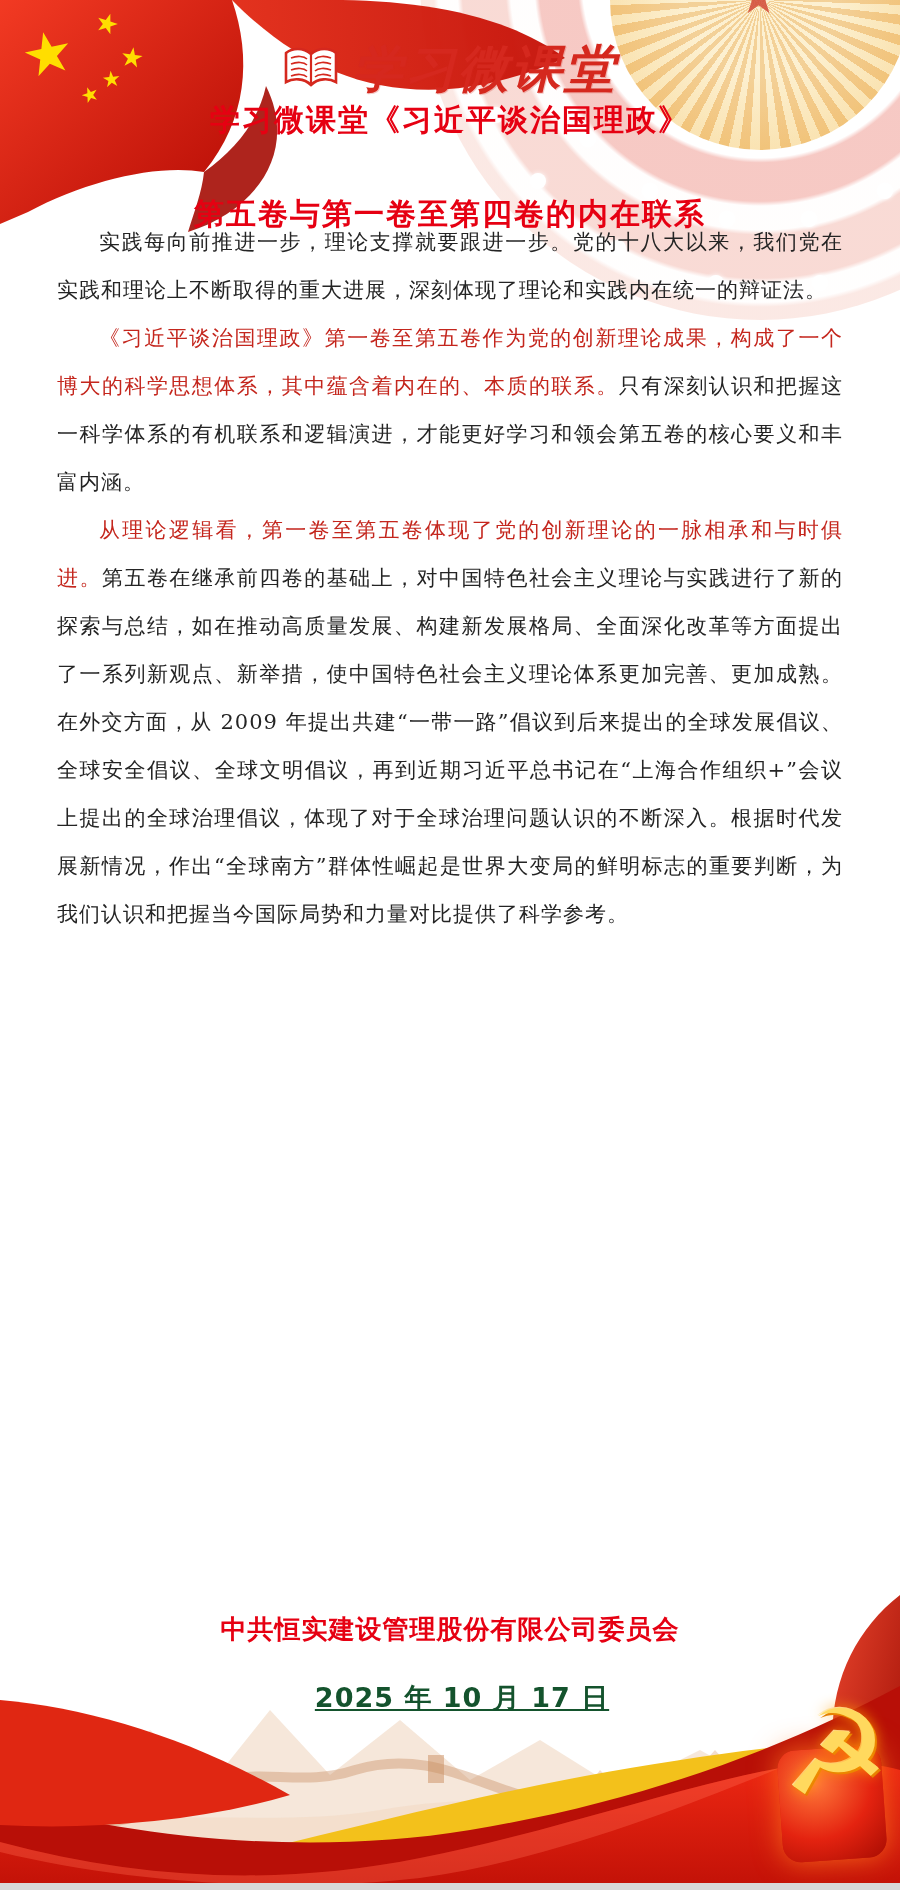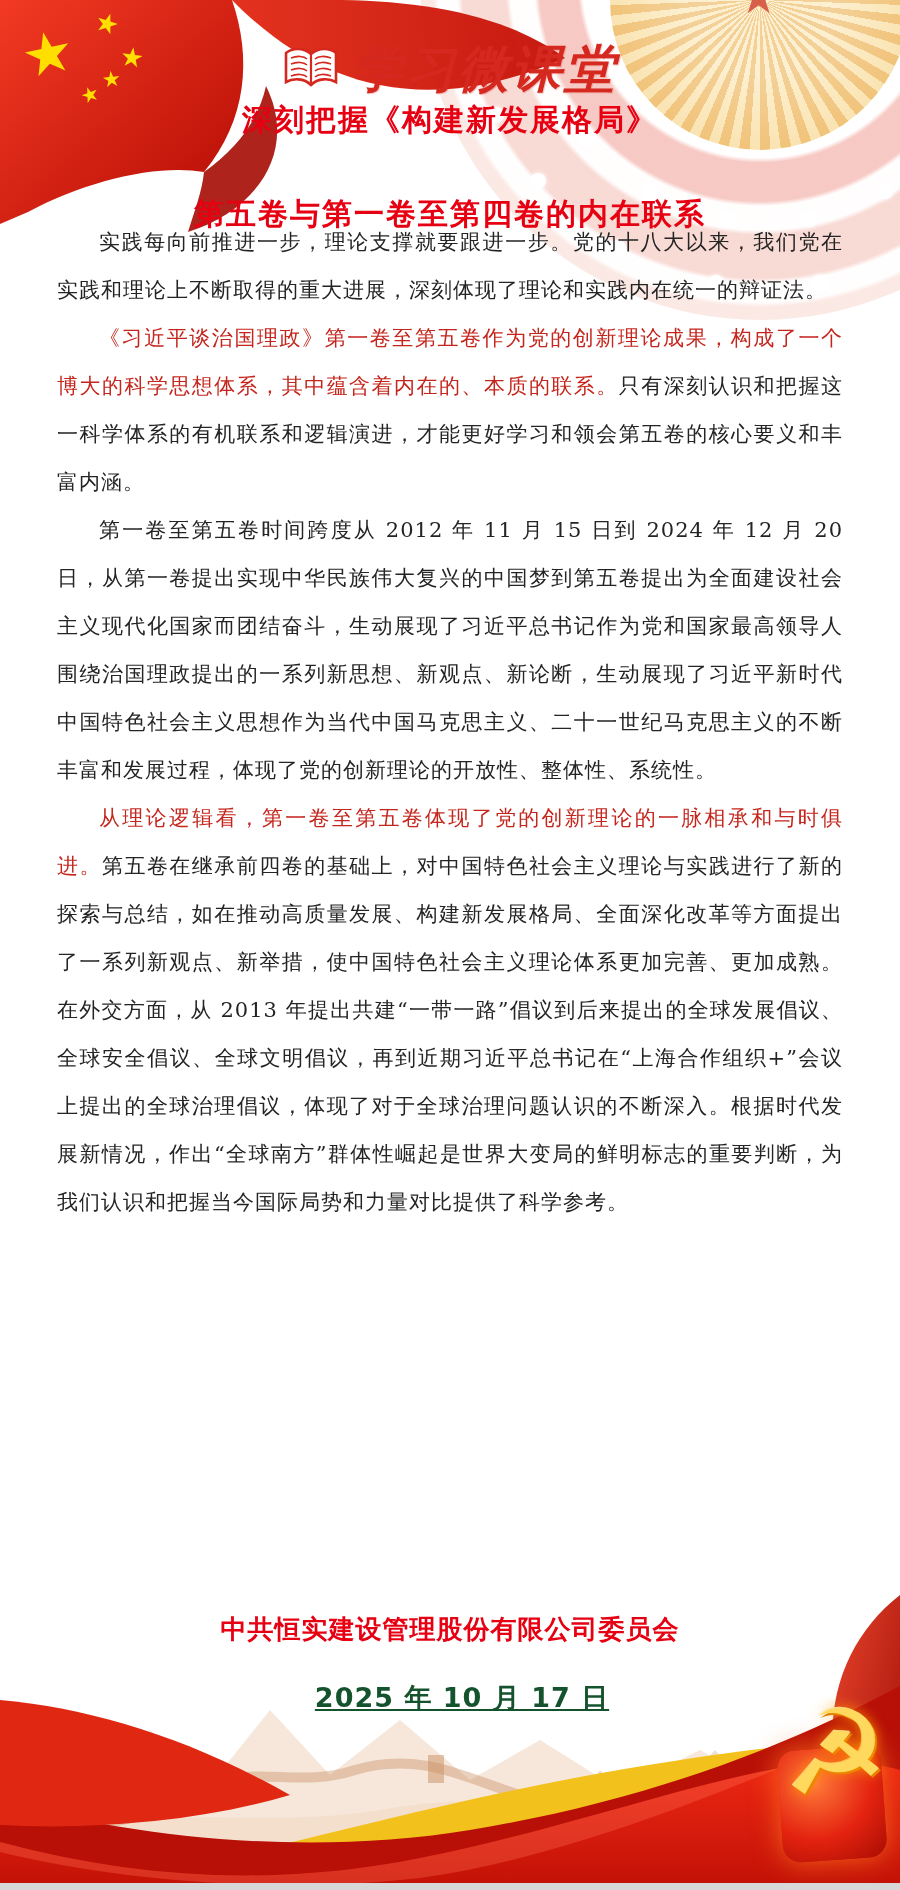--- a/index.html
+++ b/index.html
@@ -125,28 +125,27 @@
       <svg width="56" height="46" viewBox="0 0 56 46">
         <path d="M28,9 C20,2 9,3 3,8 L3,37 C10,33 21,33 28,40 C35,33 46,33 53,37 L53,8 C47,3 36,2 28,9 Z" fill="#ffffff" stroke="#d5281e" stroke-width="2.6"></path>
         <path d="M28,9 L28,40" stroke="#d5281e" stroke-width="2.2"></path>
         <path d="M8,13 C14,10.5 21,11 24,14 M8,19 C14,16.5 21,17 24,20 M8,25 C14,22.5 21,23 24,26 M8,31 C14,28.5 21,29 24,32" stroke="#d5281e" stroke-width="1.6" fill="none"></path>
         <path d="M48,13 C42,10.5 35,11 32,14 M48,19 C42,16.5 35,17 32,20 M48,25 C42,22.5 35,23 32,26 M48,31 C42,28.5 35,29 32,32" stroke="#d5281e" stroke-width="1.6" fill="none"></path>
       </svg>
     </span>
     <span class="logo-text">学习微课堂</span>
   </div>
 
-  <div class="title1">深刻把握《构建新发展格局》</div>
+  <div class="title1">学习微课堂《习近平谈治国理政》</div>
   <div class="title2">第五卷与第一卷至第四卷的内在联系</div>
 
   <div class="article">
     <p class="para"><span class="seg">实践每向前推进一步，理论支撑就要跟进一步。党的十八大以来，我们党在实践和理论上不断取得的重大进展，深刻体现了理论和实践内在统一的辩证法。</span></p>
     <p class="para"><span class="seg red">《习近平谈治国理政》第一卷至第五卷作为党的创新理论成果，构成了一个博大的科学思想体系，其中蕴含着内在的、本质的联系。</span><span class="seg">只有深刻认识和把握这一科学体系的有机联系和逻辑演进，才能更好学习和领会第五卷的核心要义和丰富内涵。</span></p>
-    <p class="para"><span class="seg">第一卷至第五卷时间跨度从 2012 年 11 月 15 日到 2024 年 12 月 20 日，从第一卷提出实现中华民族伟大复兴的中国梦到第五卷提出为全面建设社会主义现代化国家而团结奋斗，生动展现了习近平总书记作为党和国家最高领导人围绕治国理政提出的一系列新思想、新观点、新论断，生动展现了习近平新时代中国特色社会主义思想作为当代中国马克思主义、二十一世纪马克思主义的不断丰富和发展过程，体现了党的创新理论的开放性、整体性、系统性。</span></p>
-    <p class="para"><span class="seg red">从理论逻辑看，第一卷至第五卷体现了党的创新理论的一脉相承和与时俱进。</span><span class="seg">第五卷在继承前四卷的基础上，对中国特色社会主义理论与实践进行了新的探索与总结，如在推动高质量发展、构建新发展格局、全面深化改革等方面提出了一系列新观点、新举措，使中国特色社会主义理论体系更加完善、更加成熟。在外交方面，从 2013 年提出共建“一带一路”倡议到后来提出的全球发展倡议、全球安全倡议、全球文明倡议，再到近期习近平总书记在“上海合作组织+”会议上提出的全球治理倡议，体现了对于全球治理问题认识的不断深入。根据时代发展新情况，作出“全球南方”群体性崛起是世界大变局的鲜明标志的重要判断，为我们认识和把握当今国际局势和力量对比提供了科学参考。</span></p>
+    <p class="para"><span class="seg red">从理论逻辑看，第一卷至第五卷体现了党的创新理论的一脉相承和与时俱进。</span><span class="seg">第五卷在继承前四卷的基础上，对中国特色社会主义理论与实践进行了新的探索与总结，如在推动高质量发展、构建新发展格局、全面深化改革等方面提出了一系列新观点、新举措，使中国特色社会主义理论体系更加完善、更加成熟。在外交方面，从 2009 年提出共建“一带一路”倡议到后来提出的全球发展倡议、全球安全倡议、全球文明倡议，再到近期习近平总书记在“上海合作组织+”会议上提出的全球治理倡议，体现了对于全球治理问题认识的不断深入。根据时代发展新情况，作出“全球南方”群体性崛起是世界大变局的鲜明标志的重要判断，为我们认识和把握当今国际局势和力量对比提供了科学参考。</span></p>
   </div>
 
   <div class="greatwall">
     <svg width="900" height="335" viewBox="0 0 900 335">
       <path d="M0,250 L40,205 90,240 150,175 210,230 270,155 330,220 400,165 470,225 540,185 620,235 700,195 780,240 850,205 900,230 L900,335 L0,335 Z" fill="#eac9ae" opacity="0.45"></path>
       <path d="M540,300 L600,215 650,268 715,195 775,262 835,220 900,265 L900,335 L540,335 Z" fill="#e2b394" opacity="0.45"></path>
       <path d="M0,285 C150,245 260,275 380,255 C520,230 640,265 760,245 C820,235 870,245 900,240 L900,335 L0,335 Z" fill="#f2d8c2" opacity="0.55"></path>
       <path d="M25,305 C90,255 140,275 195,238 C245,205 295,235 355,215 C420,195 470,225 520,240" stroke="#c98d5f" stroke-width="10" fill="none" opacity="0.40" stroke-linecap="round"></path>
       <rect x="182" y="216" width="18" height="30" fill="#c98d5f" opacity="0.5"></rect>
       <rect x="428" y="200" width="16" height="28" fill="#c98d5f" opacity="0.5"></rect>

